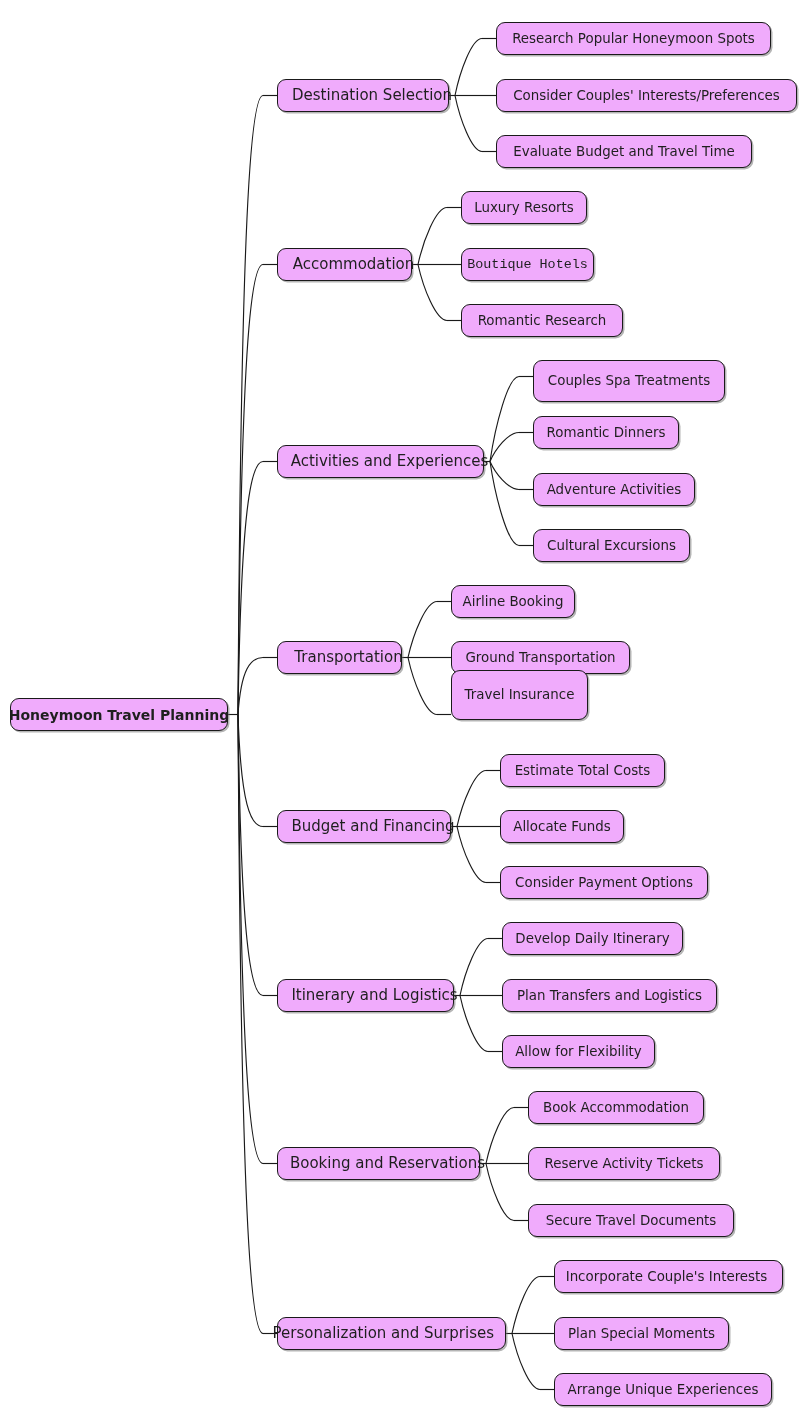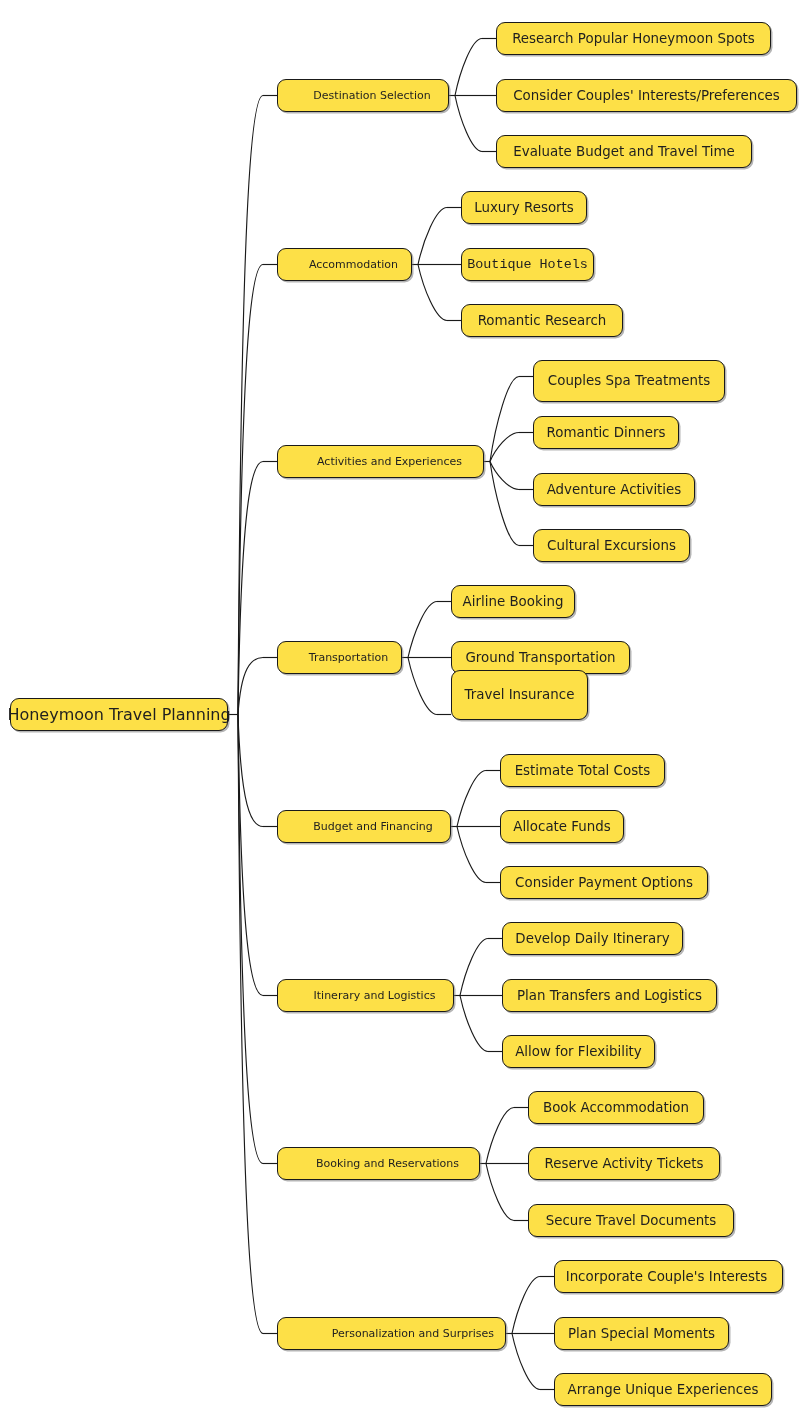--- a/index.html
+++ b/index.html
@@ -2,36 +2,36 @@
 <html><head>
 <meta charset="utf-8">
 <style>
   html,body{margin:0;padding:0;background:#ffffff;}
   body{font-family:"DejaVu Sans",sans-serif;}
   #canvas{position:relative;width:807px;height:1428px;background:#fff;overflow:hidden;}
   #wires{position:absolute;left:0;top:0;width:807px;height:1428px;}
   .node{
     position:absolute;
     box-sizing:border-box;
-    background:#fde047;
+    background:#f0abfc;
     border:1.6px solid #1a1a1a;
     border-radius:9px;
     color:#1f1f1f;
     font-size:13.4px;
     line-height:1;
     display:flex;
     align-items:center;
     justify-content:center;
     white-space:nowrap;
     height:32px;
     padding:0 11px;
     box-shadow:1.5px 1.5px 0 rgba(120,120,120,0.55);
   }
-  .node.root{font-size:16px;}
-  .node.lvl1{font-size:11px;padding-left:29px;}
+  .node.root{font-size:14px;font-weight:bold;}
+  .node.lvl1{font-size:15px;padding-left:29px;}
   .node.lvl2{font-size:13.4px;}
 </style>
 </head>
 <body>
 
 <div id="canvas">
   <svg id="wires" viewBox="0 0 807 1428">
       <path d="M 228 714.5 L 238 714.5" fill="none" stroke="#1a1a1a" stroke-width="1.15"></path>
       <path d="M 263 95.5 L 277 95.5" fill="none" stroke="#1a1a1a" stroke-width="1.15"></path>
       <path d="M 238 714.5 C 241 219.29999999999995, 250.5 95.5, 263 95.5" fill="none" stroke="#1a1a1a" stroke-width="1.15"></path>

